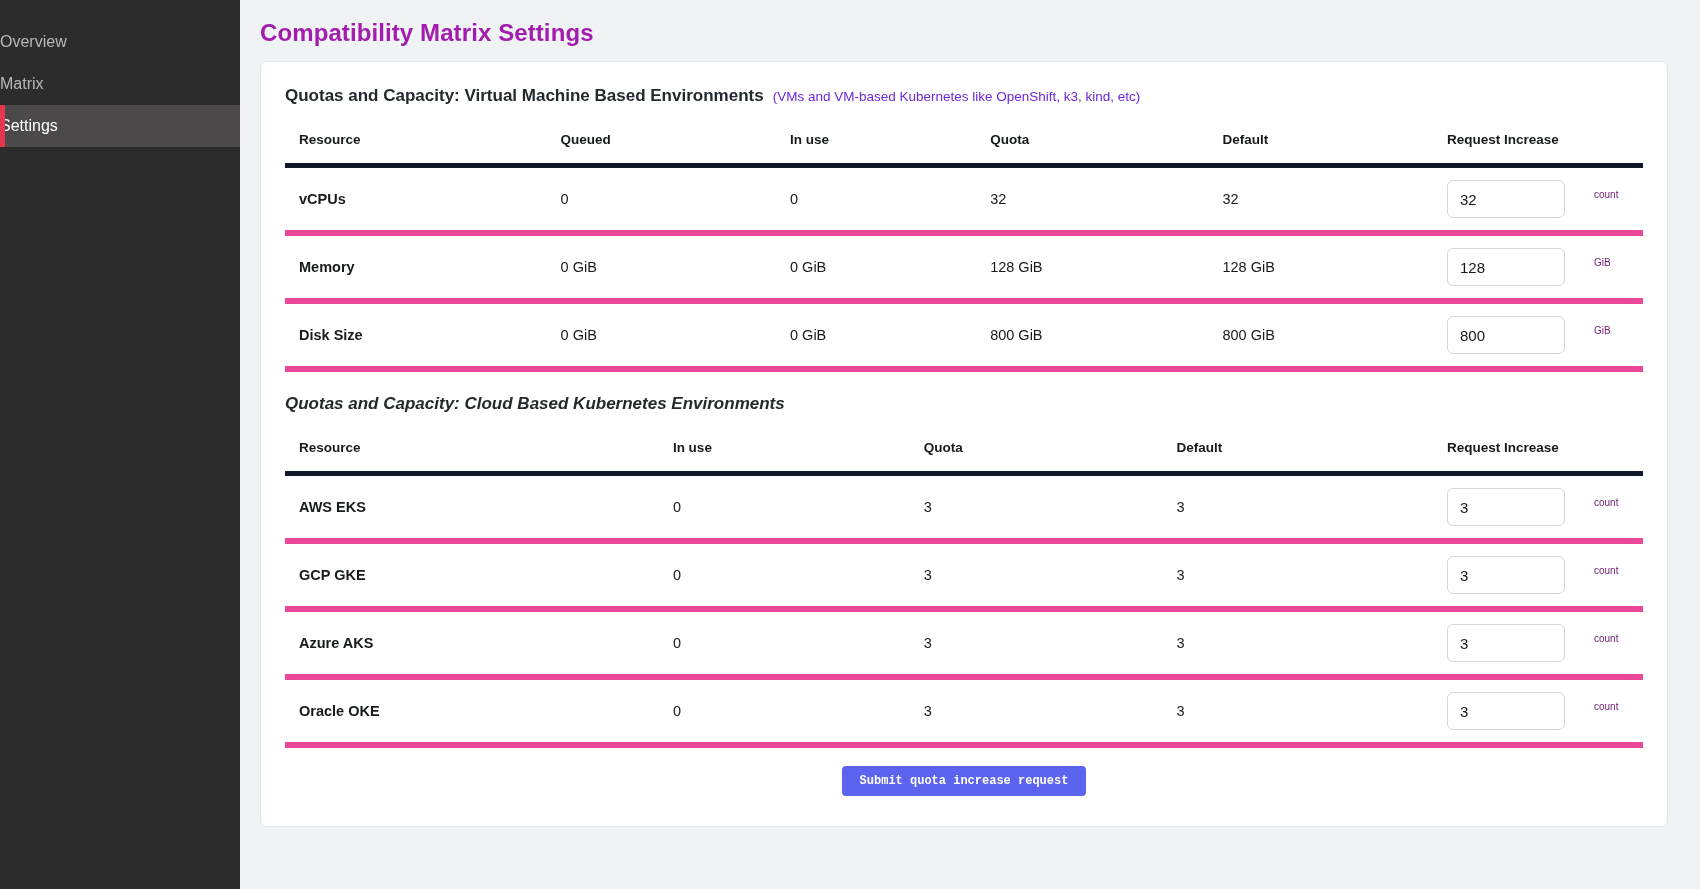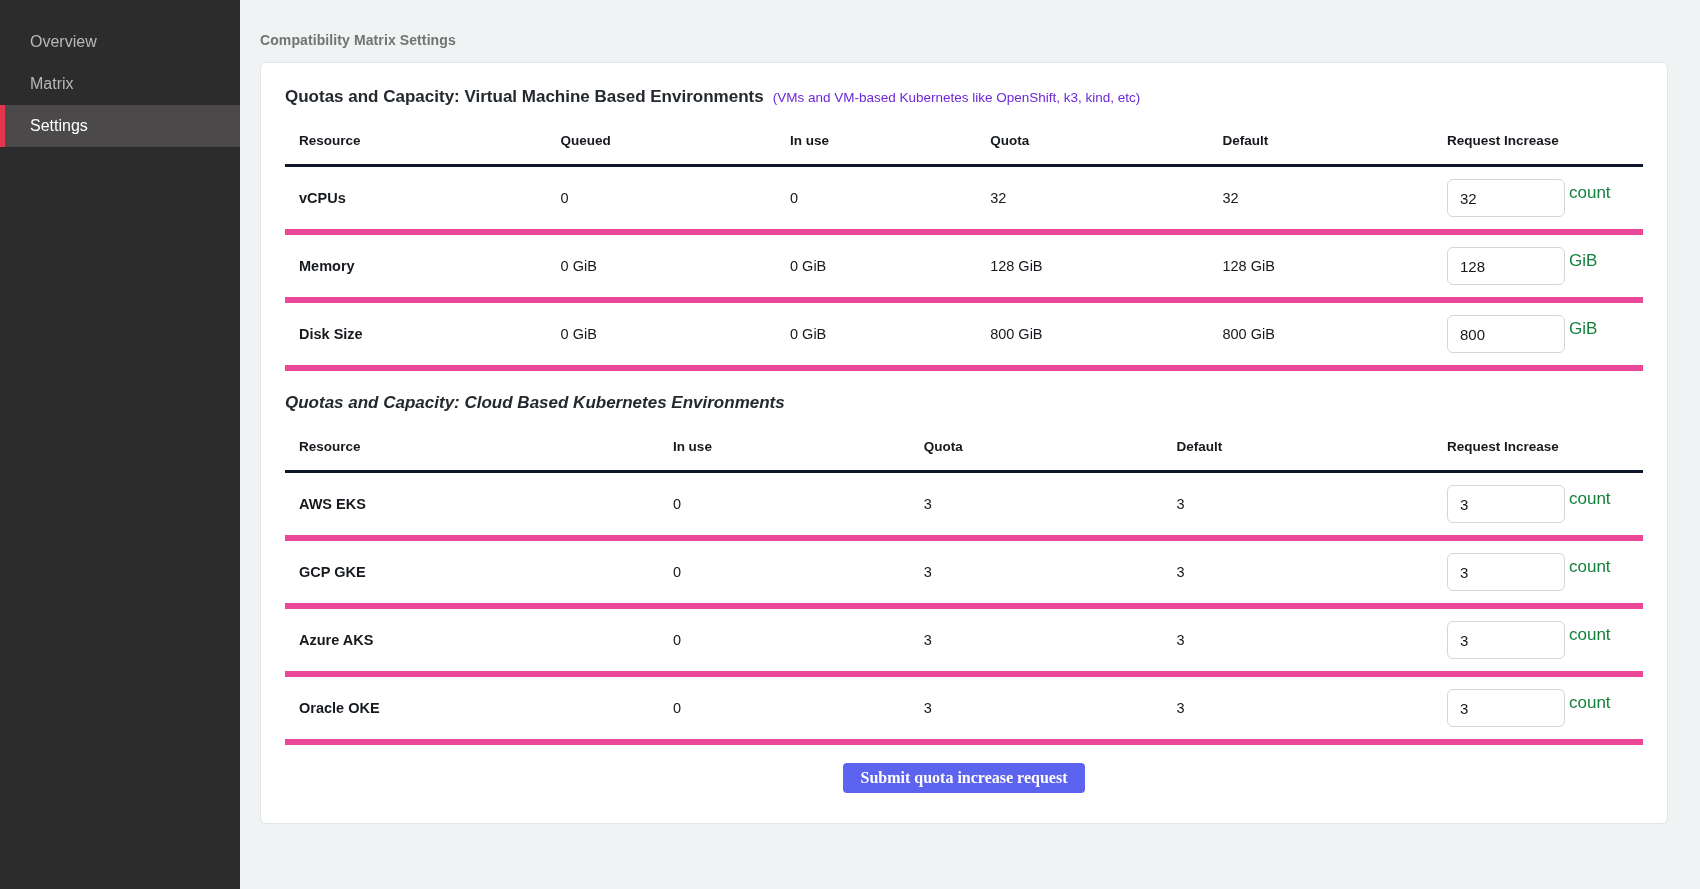--- a/index.html
+++ b/index.html
@@ -16,21 +16,20 @@
   .sidebar {
     width: 240px; flex-shrink: 0;
     background: #2d2c2c;
     padding-top: 21px;
     height: 889px;
   }
   .nav-item {
     position: relative;
     height: 42px;
     display: flex; align-items: center;
-    padding-left: 30px;
     color: #b9b7b7;
     font-size: 16px;
     cursor: pointer;
   }
   .nav-item.active {
     background: #4b4949;
     color: #ffffff;
   }
   .nav-item.active::before {
     content: "";
@@ -39,24 +38,24 @@
     background: var(--sidebar-active-marker, #e6364d);
   }
 
   
   .main {
     flex: 1;
     padding: 16px 32px 0 20px;
     overflow: hidden;
   }
   .page-title {
-    font-size: 14px;
-    font-weight: bold;
-    color: #737373;
-    margin: 16px 0 14px 0;
+    font-size: 24px;
+    font-weight: bold;
+    color: #a21caf;
+    margin: 3px 0 14px 0;
     letter-spacing: 0.1px;
   }
   .card {
     background: #ffffff;
     border: 1px solid #e4e7e8;
     border-radius: 6px;
     padding: 24px 24px 14px 24px;
   }
 
   .sec-head { display: flex; align-items: baseline; }
@@ -75,21 +74,21 @@
   .tbl.vm .thead, .tbl.vm .trow {
     display: grid;
     grid-template-columns: 268fr 235fr 205fr 238fr 230fr 182px;
   }
   .tbl.cloud .thead, .tbl.cloud .trow {
     display: grid;
     grid-template-columns: 383fr 257fr 259fr 277fr 182px;
   }
   .thead {
     padding: 12px 14px 16px 14px;
-    border-bottom: 3px solid #0f172a;
+    border-bottom: 5px solid #0f172a;
     font-size: 13.5px;
     font-weight: bold;
     color: #16191d;
   }
   .trow {
     align-items: center;
     height: 68px;
     padding: 0 14px;
     border-bottom: 6px solid #ec4899;
     font-size: 14.5px;
@@ -102,39 +101,39 @@
     border: 1px solid #d6d6d6;
     border-radius: 6px;
     padding: 0 12px;
     font-size: 15px;
     color: #16191d;
     font-family: "Liberation Sans", sans-serif;
     outline: none;
     background: #ffffff;
   }
   .unit {
-    font-size: 17px;
-    color: #15803d;
-    margin-left: 4px;
+    font-size: 10px;
+    color: #701a75;
+    margin-left: 29px;
     transform: translateY(-5px);
   }
 
   .cloud-sec { margin-top: 22px; font-style: italic; }
 
   .footer-row {
     display: flex; justify-content: center;
     padding: 18px 0 16px 0;
   }
   .submit-btn {
     background: var(--accent, #5c63ee);
     color: #ffffff;
     border: none;
     border-radius: 4px;
-    font-family: Liberation Serif, serif;
-    font-size: 16px;
+    font-family: Liberation Mono, monospace;
+    font-size: 12px;
     font-weight: bold;
     padding: 6px 18px;
     height: 30px;
     cursor: pointer;
   }
 </style>
 </head>
 <body>
 
 <nav class="sidebar">

